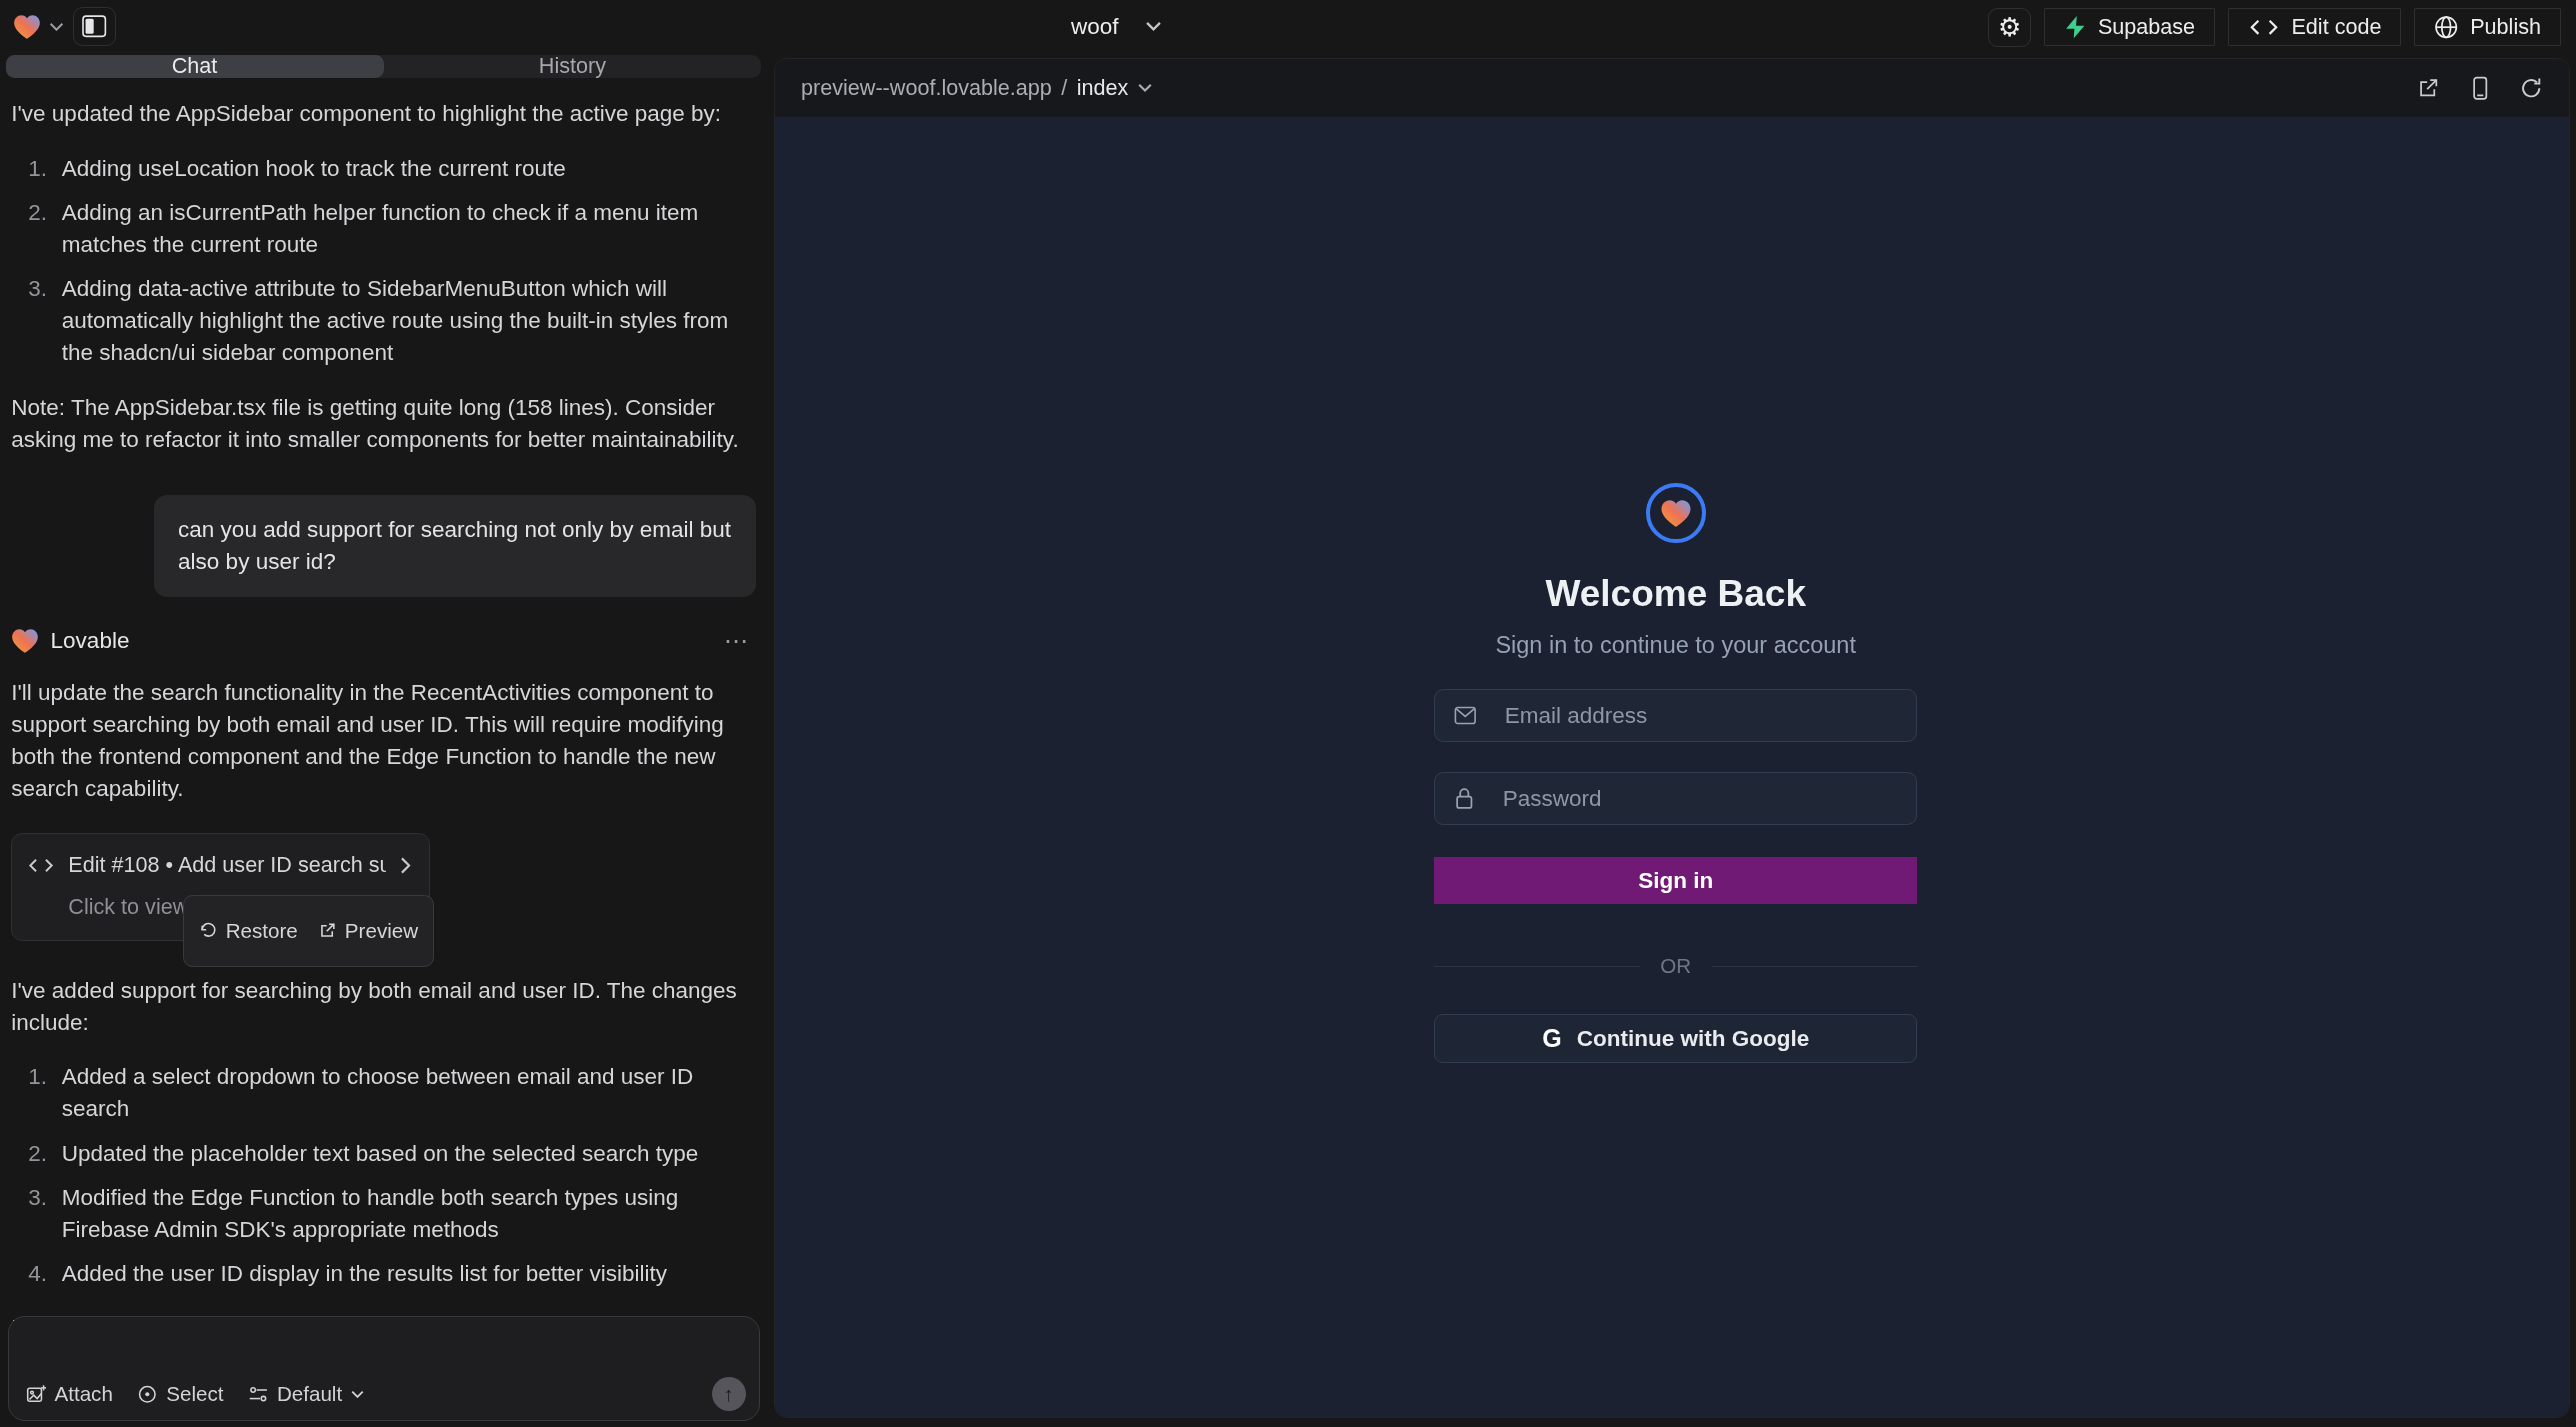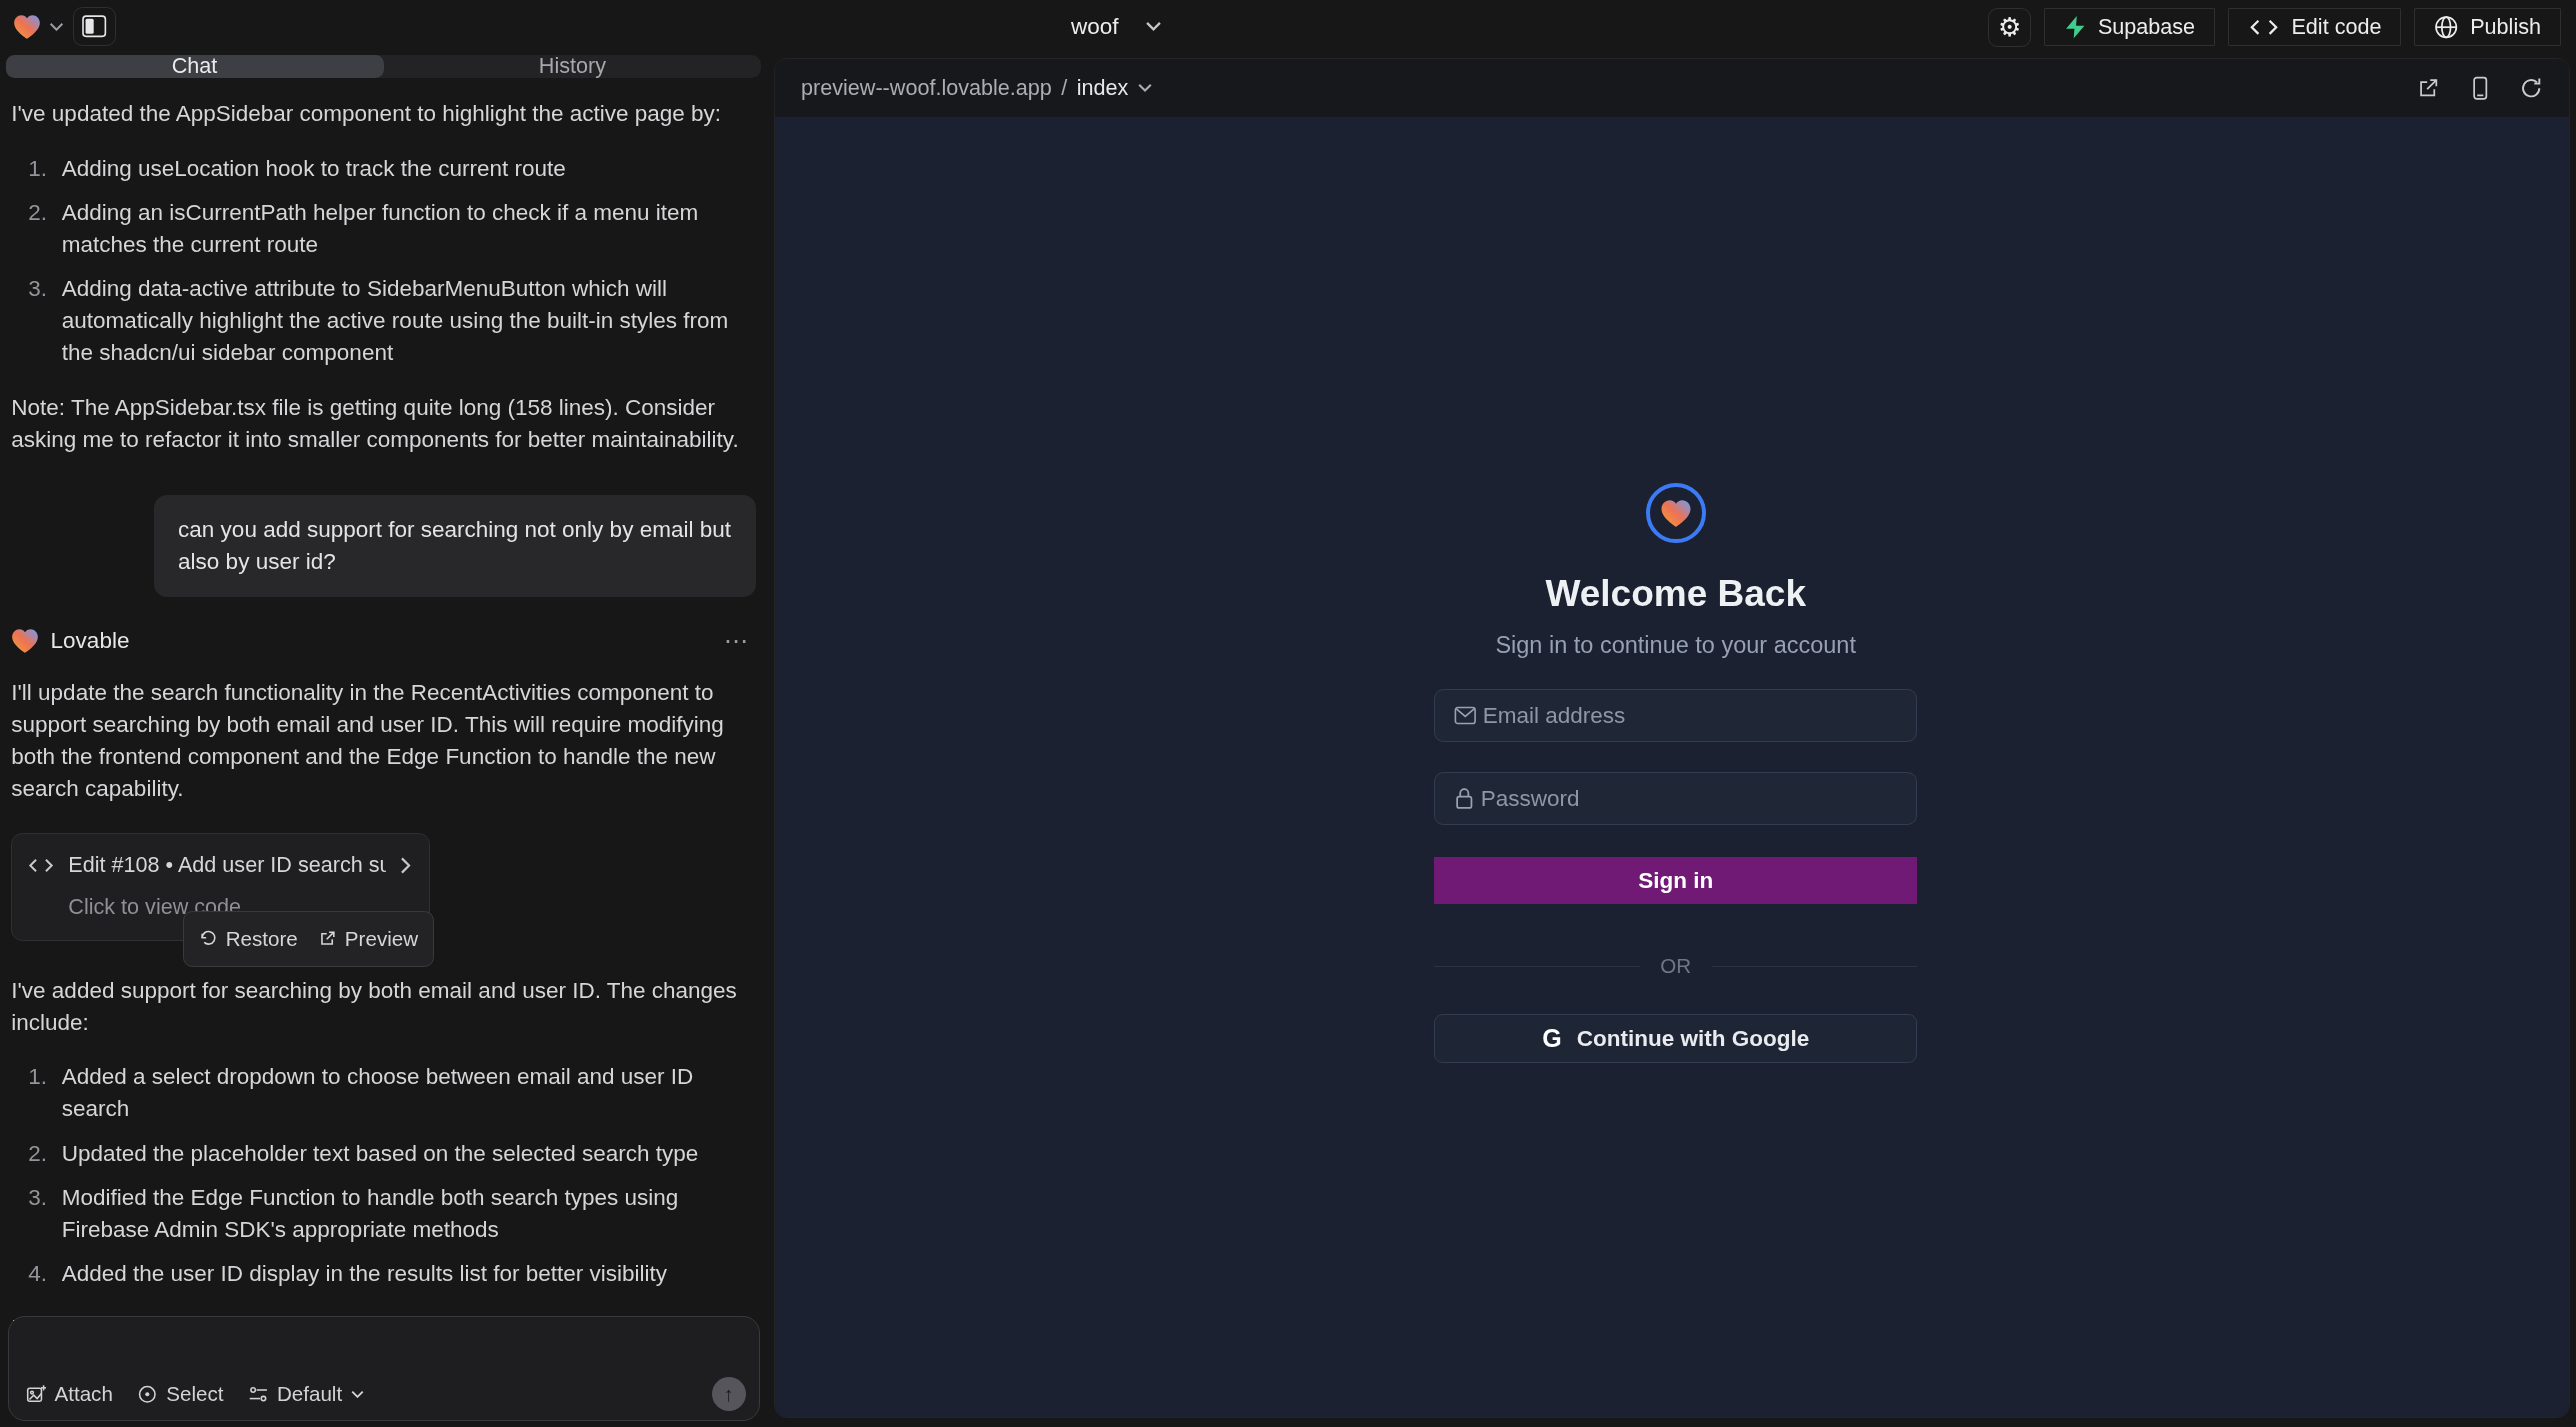--- a/index.html
+++ b/index.html
@@ -39,21 +39,21 @@
   .lovable-row { margin-top:28px; display:flex; align-items:center; gap:11.3px; }
   .lovable-name { font-size:22.5px; color:#e7e7e9; }
   .msg-menu { margin-left:auto; color:#9b9ba1; font-size:24.4px; letter-spacing:1.9px; cursor:pointer; padding-right:5.6px; }
   .edit-wrap { position:relative; width:419px; margin-top:28px; margin-bottom:34px; }
   .edit-card { background:#1f1f21; border:0.9px solid #303033; border-radius:11.3px; padding:15px 17px 17px 15px;
                cursor:pointer; }
   .edit-card-top { display:flex; align-items:center; gap:13px; color:#d6d6d9; font-size:21.6px; }
   .edit-title { flex:1; white-space:nowrap; overflow:hidden; }
   .edit-sub { margin:9.4px 0 0 41px; color:#8f8f95; font-size:21.6px; }
   .restore-pill { position:absolute; right:-3.8px; bottom:-26px; display:flex; align-items:center; gap:20.6px;
-                  background:#232325; border:0.9px solid #3a3a3d; border-radius:9.4px; padding:15px 15px; }
+                  background:#232325; border:0.9px solid #3a3a3d; border-radius:9.4px; padding:23px 15px; }
   .mini-act { display:flex; align-items:center; gap:7.5px; font-size:20.6px; color:#d6d6d9; cursor:pointer;
               background:none; border:none; font-family:inherit; }
 
   .composer { position:absolute; left:7.5px; right:7.5px; bottom:5.6px; height:105px; background:#1e1e20;
               border:0.9px solid #39393c; border-radius:17px; padding:13px 17px 11.3px 17px; }
   .composer textarea { width:100%; height:38px; background:transparent; border:none; outline:none; resize:none;
                        color:#e4e4e6; font-size:22.5px; font-family:inherit; }
   .composer textarea::placeholder { color:#b3b3b8; }
   .composer-row { position:absolute; left:17px; right:13px; bottom:9.4px; display:flex; align-items:center; gap:24.4px; }
   .composer-act { display:flex; align-items:center; gap:8.4px; color:#d3d3d6; font-size:20.6px; background:none;
@@ -70,21 +70,21 @@
   .preview-url .page-name { color:#e6e8ea; }
   .preview-icons { margin-left:auto; display:flex; align-items:center; gap:28px; color:#c9ccd1; }
   .ph-btn { background:none; border:none; color:#c9ccd1; cursor:pointer; }
   .preview-content { flex:1; background:#1b2130; display:flex; justify-content:center;padding-left:7px; }
   .login { width:483px; margin-top:366px; display:flex; flex-direction:column; align-items:center; }
   .logo-ring { width:60px; height:60px; border-radius:50%; border:4.7px solid #3b7cf6; display:flex;
                align-items:center; justify-content:center; }
   .login h1 { margin-top:30px; font-size:37px; font-weight:bold; color:#eef1f4; }
   .login .subtitle { margin-top:17px; font-size:23.5px; color:#97a1b4; }
   .field { margin-top:30px; width:100%; height:53px; background:#1f2737; border:0.9px solid #323d51;
-           border-radius:9.4px; display:flex; align-items:center; gap:6px; padding:0 19px; }
+           border-radius:9.4px; display:flex; align-items:center; gap:28px; padding:0 19px; }
   .field:first-of-type { margin-top:51px; }
   .field input { flex:1; background:transparent; border:none; outline:none; color:#dfe3ea; font-size:22.5px;
                  font-family:inherit; }
   .field input::placeholder { color:#8e97a8; }
   .field .f-icon { color:#99a2b2; }
   .signin-btn { margin-top:32px; width:100%; height:47px; background:#701a75; border:none; border-radius:0;
                 color:#ffffff; font-size:22.5px; font-weight:bold; cursor:pointer; font-family:inherit; }
   .or-row { margin-top:50px; width:100%; display:flex; align-items:center; gap:20.6px; color:#6e7687;
             font-size:20.6px; }
   .or-row .line { flex:1; height:0.9px; background:#2b3344; }

